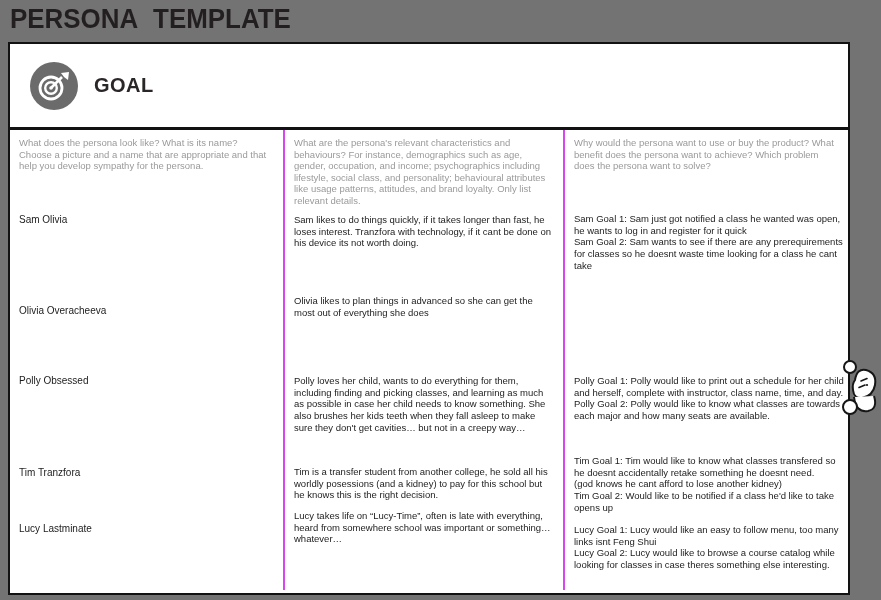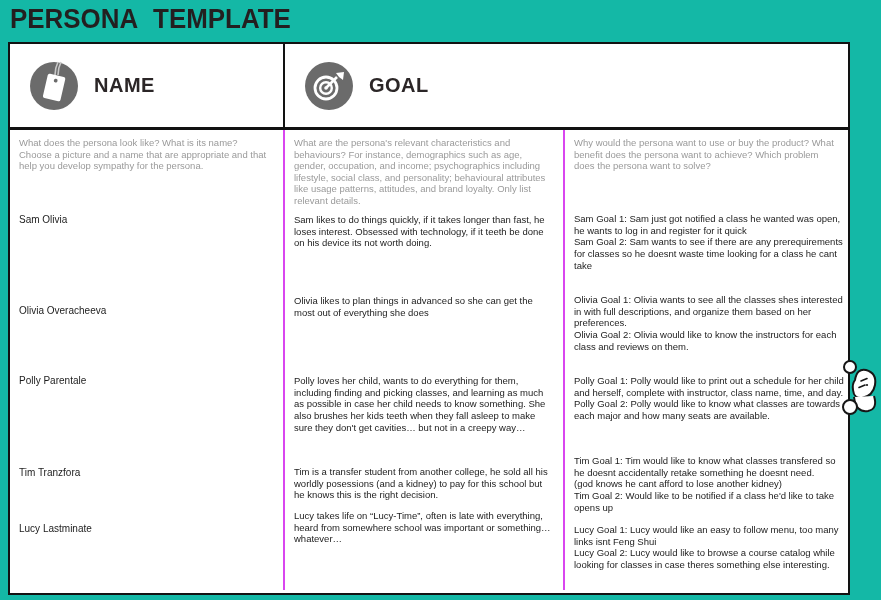--- a/index.html
+++ b/index.html
@@ -1,18 +1,18 @@
 <!DOCTYPE html>
 <html><head>
 <meta charset="utf-8">
 <style>
   * { margin:0; padding:0; box-sizing:border-box; }
   html,body { width:881px; height:600px; background:#ffffff; overflow:hidden;
               font-family:"Liberation Sans", sans-serif; }
-  .page { position:relative; width:881px; height:600px; background:#14b8a6; }
+  .page { position:relative; width:881px; height:600px; background:#737373; }
 
   .title { position:absolute; left:10px; top:4px; font-size:27px; font-weight:700;
            color:#231f20; letter-spacing:0px; word-spacing:9px;
            transform:scaleX(.96); transform-origin:left; }
 
   .table { position:absolute; left:8px; top:42px; width:842px; height:553px;
            border:2px solid #121212; background:#fff; }
   .hrow { display:grid; grid-template-columns:275px 280px 1fr; height:86px;
           border-bottom:3px solid #121212; }
   .hcell { border-right:2px solid #121212; display:flex; align-items:center;
@@ -45,73 +45,57 @@
 
 <div class="page">
 
   <h1 class="title">PERSONA TEMPLATE</h1>
 
   <div class="table">
 
     <div class="hrow">
       <div class="hcell">
         <span class="icon-wrap">
-          <svg width="48" height="48" viewBox="0 0 48 48" style="overflow:visible">
-            <circle cx="24" cy="24" r="24" fill="#6b6b6b"></circle>
-            <path d="M25 13 C 25 8, 26 4, 28 0" stroke="#c9c9c9" fill="none" stroke-width="1.6"></path>
-            <path d="M28 13 C 28 8, 29 4, 31 0" stroke="#c9c9c9" fill="none" stroke-width="1.6"></path>
-            <g transform="rotate(13 24 26)">
-              <rect x="15" y="13" width="18" height="25" rx="2" fill="#ffffff"></rect>
-              <circle cx="24" cy="18.5" r="1.9" fill="#6b6b6b"></circle>
-            </g>
-          </svg>
-        </span>
-        <span class="hlabel">NAME</span>
-      </div>
-      <div class="hcell">
-        <span class="icon-wrap">
           <svg width="48" height="48" viewBox="0 0 48 48">
             <circle cx="24" cy="24" r="24" fill="#6b6b6b"></circle>
             <circle cx="21" cy="26" r="11" fill="none" stroke="#ffffff" stroke-width="2.8"></circle>
             <circle cx="21" cy="26" r="5.8" fill="none" stroke="#ffffff" stroke-width="2.4"></circle>
             <circle cx="21" cy="26" r="1.8" fill="#ffffff"></circle>
             <line x1="21" y1="26" x2="32" y2="15" stroke="#ffffff" stroke-width="2.6"></line>
             <path d="M31 11 l8 -1 -1 8 -4 -3 z" fill="#ffffff"></path>
           </svg>
         </span>
         <span class="hlabel">GOAL</span>
       </div>
     </div>
 
     <div class="brow">
 
       <div class="bcell c-name">
         <div class="desc">What does the persona look like? What is its name? Choose a picture and a name that are appropriate and that help you develop sympathy for the persona.</div>
         <div class="pname" style="top:84px">Sam Olivia</div>
         <div class="pname" style="top:175px">Olivia Overacheeva</div>
-        <div class="pname" style="top:245px">Polly Parentale</div>
+        <div class="pname" style="top:245px">Polly Obsessed</div>
         <div class="pname" style="top:337px">Tim Tranzfora</div>
         <div class="pname" style="top:393px">Lucy Lastminate</div>
       </div>
 
       <div class="bcell c-details">
         <div class="desc">What are the persona's relevant characteristics and behaviours? For instance, demographics such as age, gender, occupation, and income; psychographics including lifestyle, social class, and personality; behavioural attributes like usage patterns, attitudes, and brand loyalty. Only list relevant details.</div>
-        <div class="ptext" style="top:84px">Sam likes to do things quickly, if it takes longer than fast, he loses interest. Obsessed with technology, if it teeth be done on his device its not worth doing.</div>
+        <div class="ptext" style="top:84px">Sam likes to do things quickly, if it takes longer than fast, he loses interest. Tranzfora with technology, if it cant be done on his device its not worth doing.</div>
         <div class="ptext" style="top:165px">Olivia likes to plan things in advanced so she can get the most out of everything she does</div>
         <div class="ptext" style="top:245px">Polly loves her child, wants to do everything for them, including finding and picking classes, and learning as much as possible in case her child needs to know something.  She also brushes her kids teeth when they fall asleep to make sure they don't get cavities… but not in a creepy way…</div>
         <div class="ptext" style="top:336px">Tim is a transfer student from another college, he sold all his worldly posessions (and a kidney) to pay for this school but he knows this is the right decision.</div>
         <div class="ptext" style="top:380px">Lucy takes life on “Lucy-Time”, often is late with everything, heard from somewhere school was important or something… whatever…</div>
       </div>
 
       <div class="bcell c-goal">
         <div class="desc">Why would the persona want to use or buy the product? What benefit does the persona want to achieve? Which problem does the persona want to solve?</div>
         <div class="ptext" style="top:83px">Sam Goal 1: Sam just got notified a class he wanted was open, he wants to log in and register for it quick
 Sam Goal 2: Sam wants to see if there are any prerequirements for classes so he doesnt waste time looking for a class he cant take</div>
-        <div class="ptext" style="top:164px">Olivia Goal 1:  Olivia wants to see all the classes shes interested in with full descriptions, and organize them based on her preferences.
-Olivia Goal 2: Olivia would like to know the instructors for each class and reviews on them.</div>
         <div class="ptext" style="top:245px">Polly Goal 1: Polly would like to print out a schedule for her child and herself, complete with instructor, class name, time, and day.
 Polly Goal 2: Polly would like to know what classes are towards each major and how many seats are available.</div>
         <div class="ptext" style="top:325px">Tim Goal 1: Tim would like to know what classes transfered so he doesnt accidentally retake something he doesnt need.
 (god knows he cant afford to lose another kidney)
 Tim Goal 2: Would like to be notified if a class he'd like to take opens up</div>
         <div class="ptext" style="top:394px">Lucy Goal 1: Lucy would like an easy to follow menu, too many links isnt Feng Shui
 Lucy Goal 2: Lucy would like to browse a course catalog while looking for classes in case theres something else interesting.</div>
       </div>
 
     </div>

